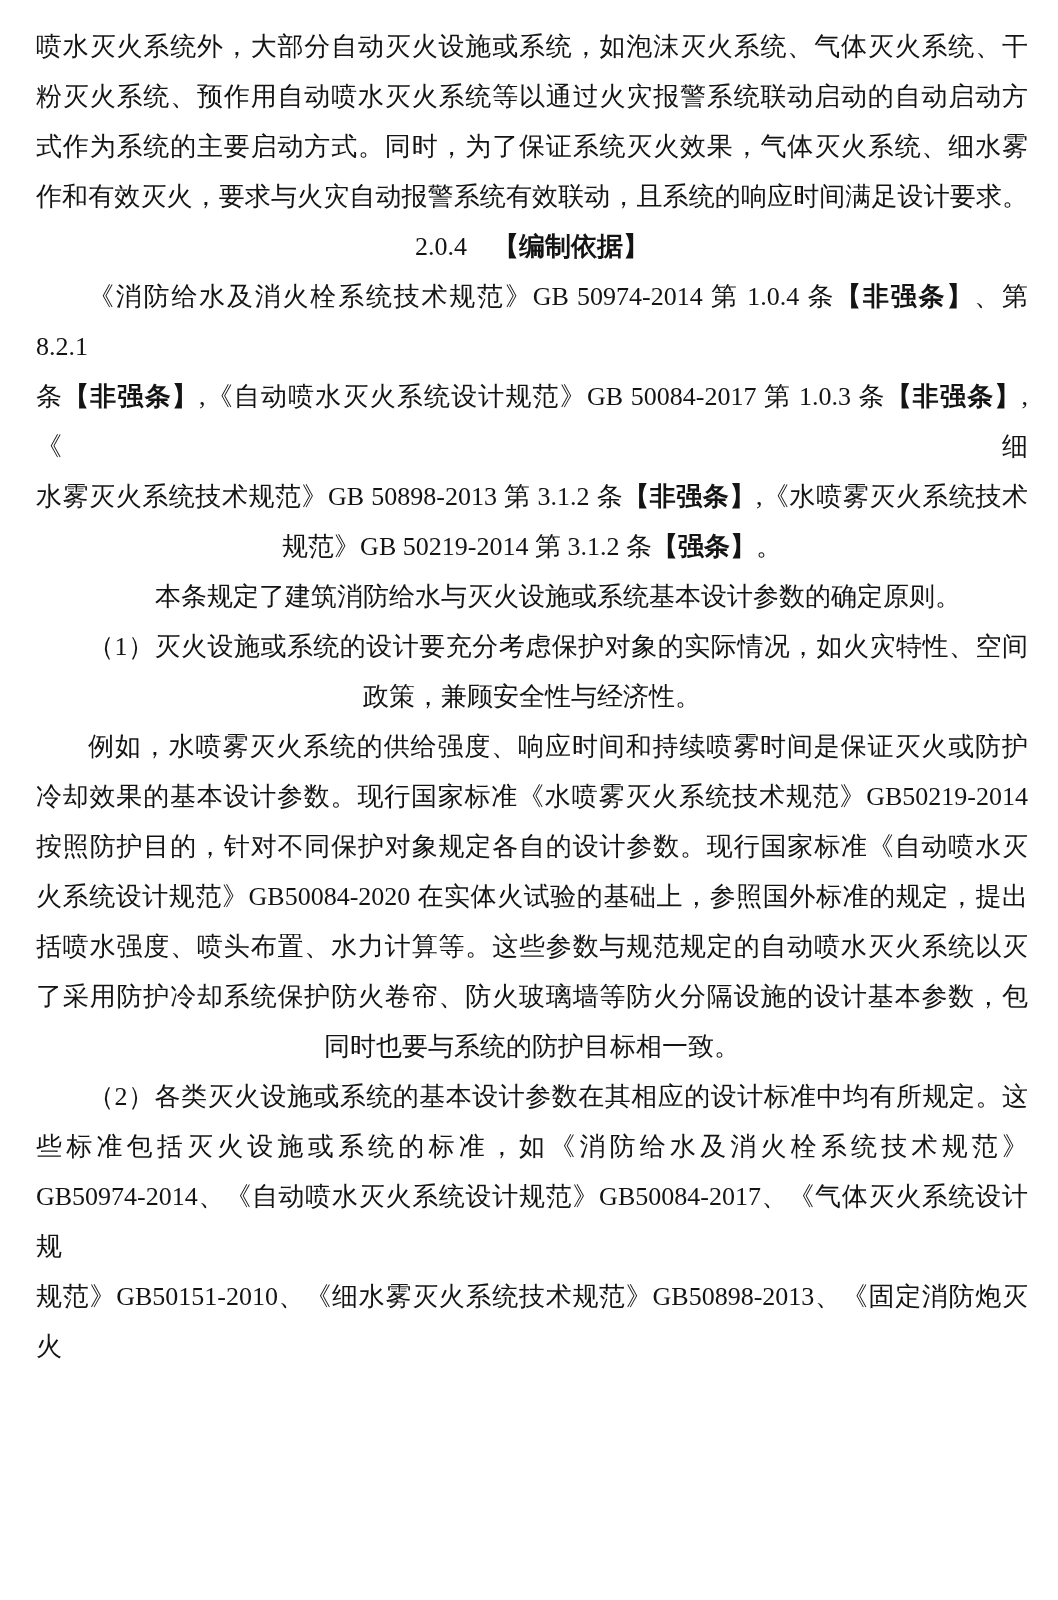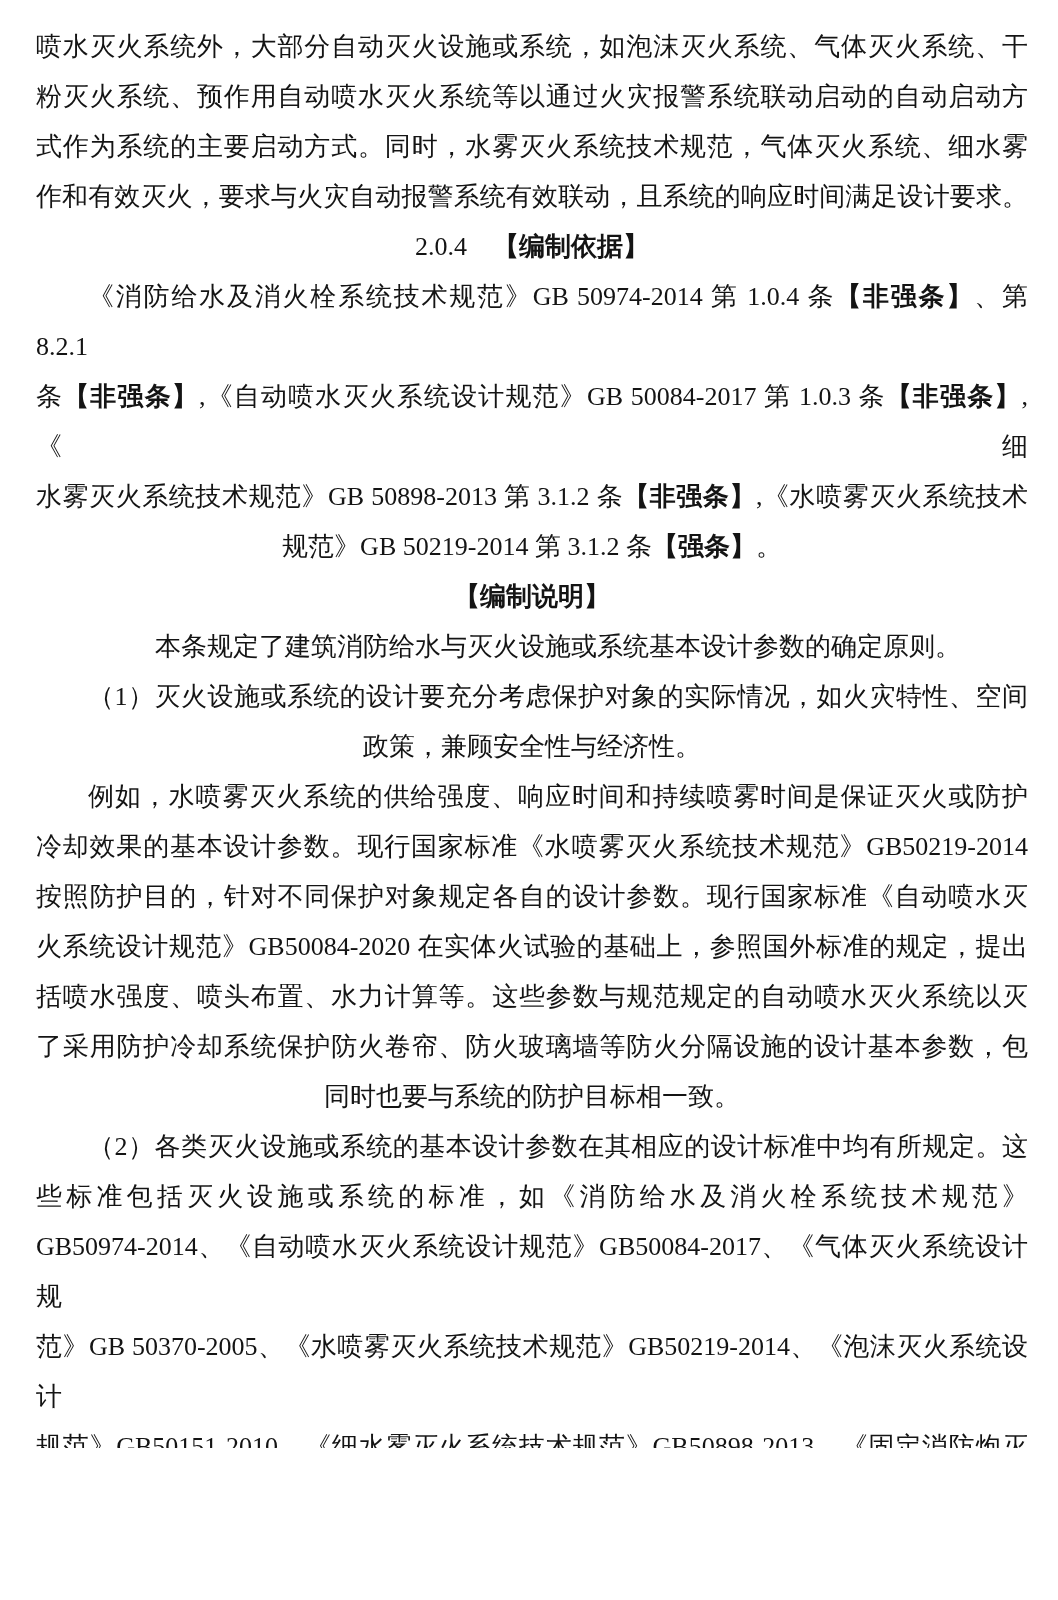--- a/index.html
+++ b/index.html
@@ -77,42 +77,40 @@
   }
 </style>
 </head>
 <body>
 
 <div class="page">
 
   <div class="text-block" id="text-block">
       <div class="line justify"><span>喷水灭火系统外，大部分自动灭火设施或系统，如泡沫灭火系统、气体灭火系统、干</span></div>
       <div class="line justify"><span>粉灭火系统、预作用自动喷水灭火系统等以通过火灾报警系统联动启动的自动启动方</span></div>
-      <div class="line justify"><span>式作为系统的主要启动方式。同时，水雾灭火系统技术规范，气体灭火系统、细水雾</span></div>
+      <div class="line justify"><span>式作为系统的主要启动方式。同时，为了保证系统灭火效果，气体灭火系统、细水雾</span></div>
       <div class="line justify"><span>作和有效灭火，要求与火灾自动报警系统有效联动，且系统的响应时间满足设计要求。</span></div>
       <div class="line"><span>2.0.4　</span><span class="bold">【编制依据】</span></div>
       <div class="line indent justify"><span>《消防给水及消火栓系统技术规范》GB 50974-2014 第 1.0.4 条</span><span class="bold">【非强条】</span><span>、第 8.2.1</span></div>
       <div class="line justify"><span>条</span><span class="bold">【非强条】</span><span>,《自动喷水灭火系统设计规范》GB 50084-2017 第 1.0.3 条</span><span class="bold">【非强条】</span><span>,《细</span></div>
       <div class="line justify"><span>水雾灭火系统技术规范》GB 50898-2013 第 3.1.2 条</span><span class="bold">【非强条】</span><span>,《水喷雾灭火系统技术</span></div>
       <div class="line"><span>规范》GB 50219-2014 第 3.1.2 条</span><span class="bold">【强条】</span><span>。</span></div>
-      <div class="line"><span class="bold">【编制说明】</span></div>
       <div class="line indent"><span>本条规定了建筑消防给水与灭火设施或系统基本设计参数的确定原则。</span></div>
       <div class="line indent justify"><span>（1）灭火设施或系统的设计要充分考虑保护对象的实际情况，如火灾特性、空间</span></div>
       <div class="line"><span>政策，兼顾安全性与经济性。</span></div>
       <div class="line indent justify"><span>例如，水喷雾灭火系统的供给强度、响应时间和持续喷雾时间是保证灭火或防护</span></div>
       <div class="line justify"><span>冷却效果的基本设计参数。现行国家标准《水喷雾灭火系统技术规范》GB50219-2014</span></div>
       <div class="line justify"><span>按照防护目的，针对不同保护对象规定各自的设计参数。现行国家标准《自动喷水灭</span></div>
       <div class="line justify"><span>火系统设计规范》GB50084-2020 在实体火试验的基础上，参照国外标准的规定，提出</span></div>
       <div class="line justify"><span>括喷水强度、喷头布置、水力计算等。这些参数与规范规定的自动喷水灭火系统以灭</span></div>
       <div class="line justify"><span>了采用防护冷却系统保护防火卷帘、防火玻璃墙等防火分隔设施的设计基本参数，包</span></div>
       <div class="line"><span>同时也要与系统的防护目标相一致。</span></div>
       <div class="line indent justify"><span>（2）各类灭火设施或系统的基本设计参数在其相应的设计标准中均有所规定。这</span></div>
       <div class="line justify"><span>些标准包括灭火设施或系统的标准，如《消防给水及消火栓系统技术规范》</span></div>
       <div class="line justify"><span>GB50974-2014、《自动喷水灭火系统设计规范》GB50084-2017、《气体灭火系统设计规</span></div>
-      <div class="line justify"><span>范》GB 50370-2005、《水喷雾灭火系统技术规范》GB50219-2014、《泡沫灭火系统设计</span></div>
       <div class="line justify"><span>规范》GB50151-2010、《细水雾灭火系统技术规范》GB50898-2013、《固定消防炮灭火</span></div>
     </div>
 
   <div class="watermark">
     <span>
       <svg class="watermark-icon-svg" width="58" height="50" viewBox="0 0 58 50">
         <ellipse cx="21" cy="18" rx="19" ry="15" fill="#f1f1f1" stroke="#c4c4c4" stroke-width="2.5"></ellipse>
         <path d="M11 30 L6 41 L19 32 Z" fill="#f1f1f1" stroke="#c4c4c4" stroke-width="2"></path>
         <circle cx="14.5" cy="17" r="2.5" fill="#c4c4c4"></circle>
         <circle cx="24" cy="17" r="2.5" fill="#c4c4c4"></circle>

